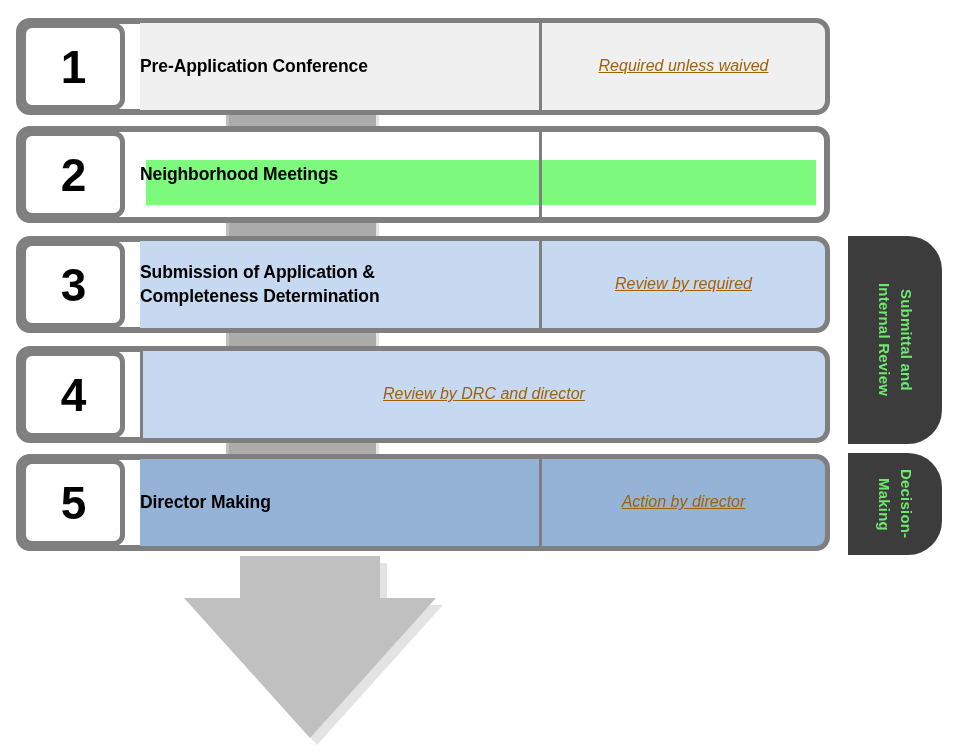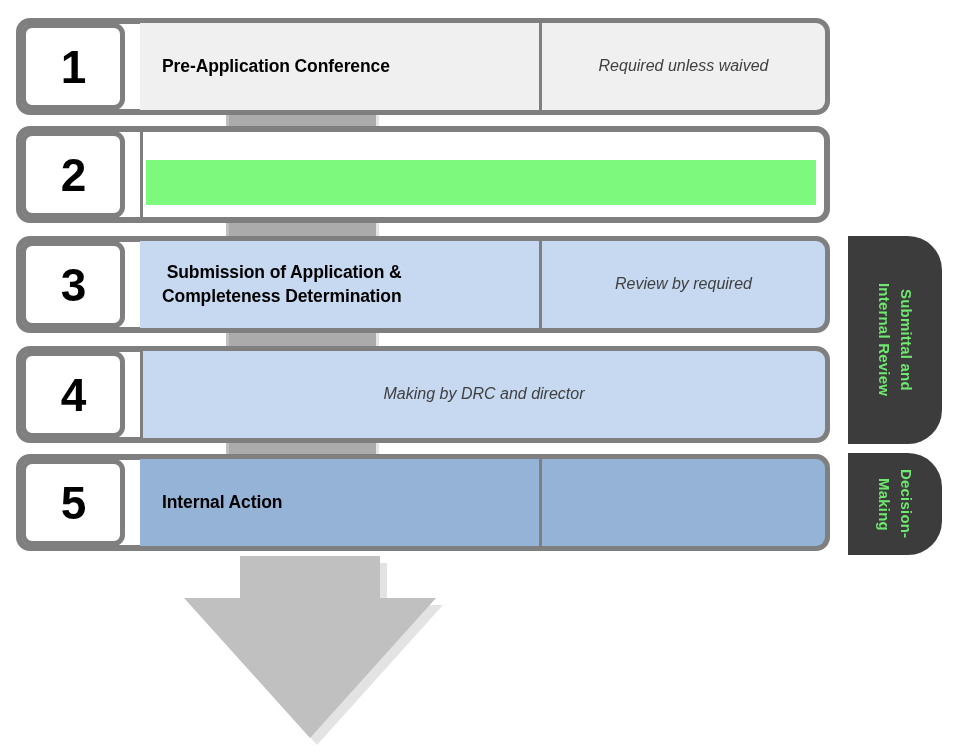--- a/index.html
+++ b/index.html
@@ -106,23 +106,21 @@
     display: flex;
     align-items: stretch;
     z-index: 3;
   }
 
   .col-title {
     width: 399px;
     flex: 0 0 399px;
     display: flex;
     align-items: center;
-    padding-left: 22px;
-    box-sizing: border-box;
-    text-align: right;
+    box-sizing: border-box;
   }
   .col-title .label {
     font-size: 17.5px;
     font-weight: bold;
     color: #000000;
     line-height: 1.32;
     letter-spacing: -0.1px;
   }
 
   .col-divider {
@@ -135,23 +133,24 @@
     flex: 1 1 auto;
     display: flex;
     align-items: center;
     justify-content: center;
     padding: 0 10px;
     box-sizing: border-box;
   }
   .col-note .label {
     font-size: 16px;
     font-style: italic;
-    color: #404040;
+    color: #a16207;
     line-height: 1.3;
     text-align: center;
+    text-decoration: underline;
   }
 
   
   .phase-tab {
     position: absolute;
     background: #3c3c3c;
     border-radius: 0 34px 34px 0;
     z-index: 2;
     display: flex;
     align-items: center;
@@ -204,20 +203,23 @@
       </div>
     </div>
   </div>
 
   <div class="step-row" style="top:126px;">
     <div class="row-fill inset" style="background: rgb(125, 250, 125);"></div>
     <div class="num-box">
       <span class="num">2</span>
     </div>
     <div class="row-cols">
+      <div class="col-title">
+        <span class="label">Neighborhood Meetings</span>
+      </div>
       <div class="col-divider"></div>
     </div>
   </div>
 
   <div class="step-row" style="top:236px;">
     <div class="row-fill" style="background: rgb(198, 217, 241);"></div>
     <div class="num-box">
       <span class="num">3</span>
     </div>
     <div class="row-cols">
@@ -233,35 +235,38 @@
   </div>
 
   <div class="step-row" style="top:346px;">
     <div class="row-fill" style="background: rgb(198, 217, 241);"></div>
     <div class="num-box">
       <span class="num">4</span>
     </div>
     <div class="row-cols">
       <div class="col-divider"></div>
       <div class="col-note">
-        <span class="label">Making by DRC and director</span>
+        <span class="label">Review by DRC and director</span>
       </div>
     </div>
   </div>
 
   <div class="step-row" style="top:454px;">
     <div class="row-fill" style="background: rgb(149, 179, 215);"></div>
     <div class="num-box">
       <span class="num">5</span>
     </div>
     <div class="row-cols">
       <div class="col-title">
-        <span class="label">Internal Action</span>
-      </div>
-      <div class="col-divider"></div>
+        <span class="label">Director Making</span>
+      </div>
+      <div class="col-divider"></div>
+      <div class="col-note">
+        <span class="label">Action by director</span>
+      </div>
     </div>
   </div>
 
   <div class="phase-tab" style="left:848px;top:236px;width:94px;height:208px;">
     <span class="phase-label" style="white-space: pre-line;">Submittal and
 Internal Review</span>
   </div>
 
   <div class="phase-tab" style="left:848px;top:453px;width:94px;height:102px;">
     <span class="phase-label" style="white-space: pre-line;">Decision-

